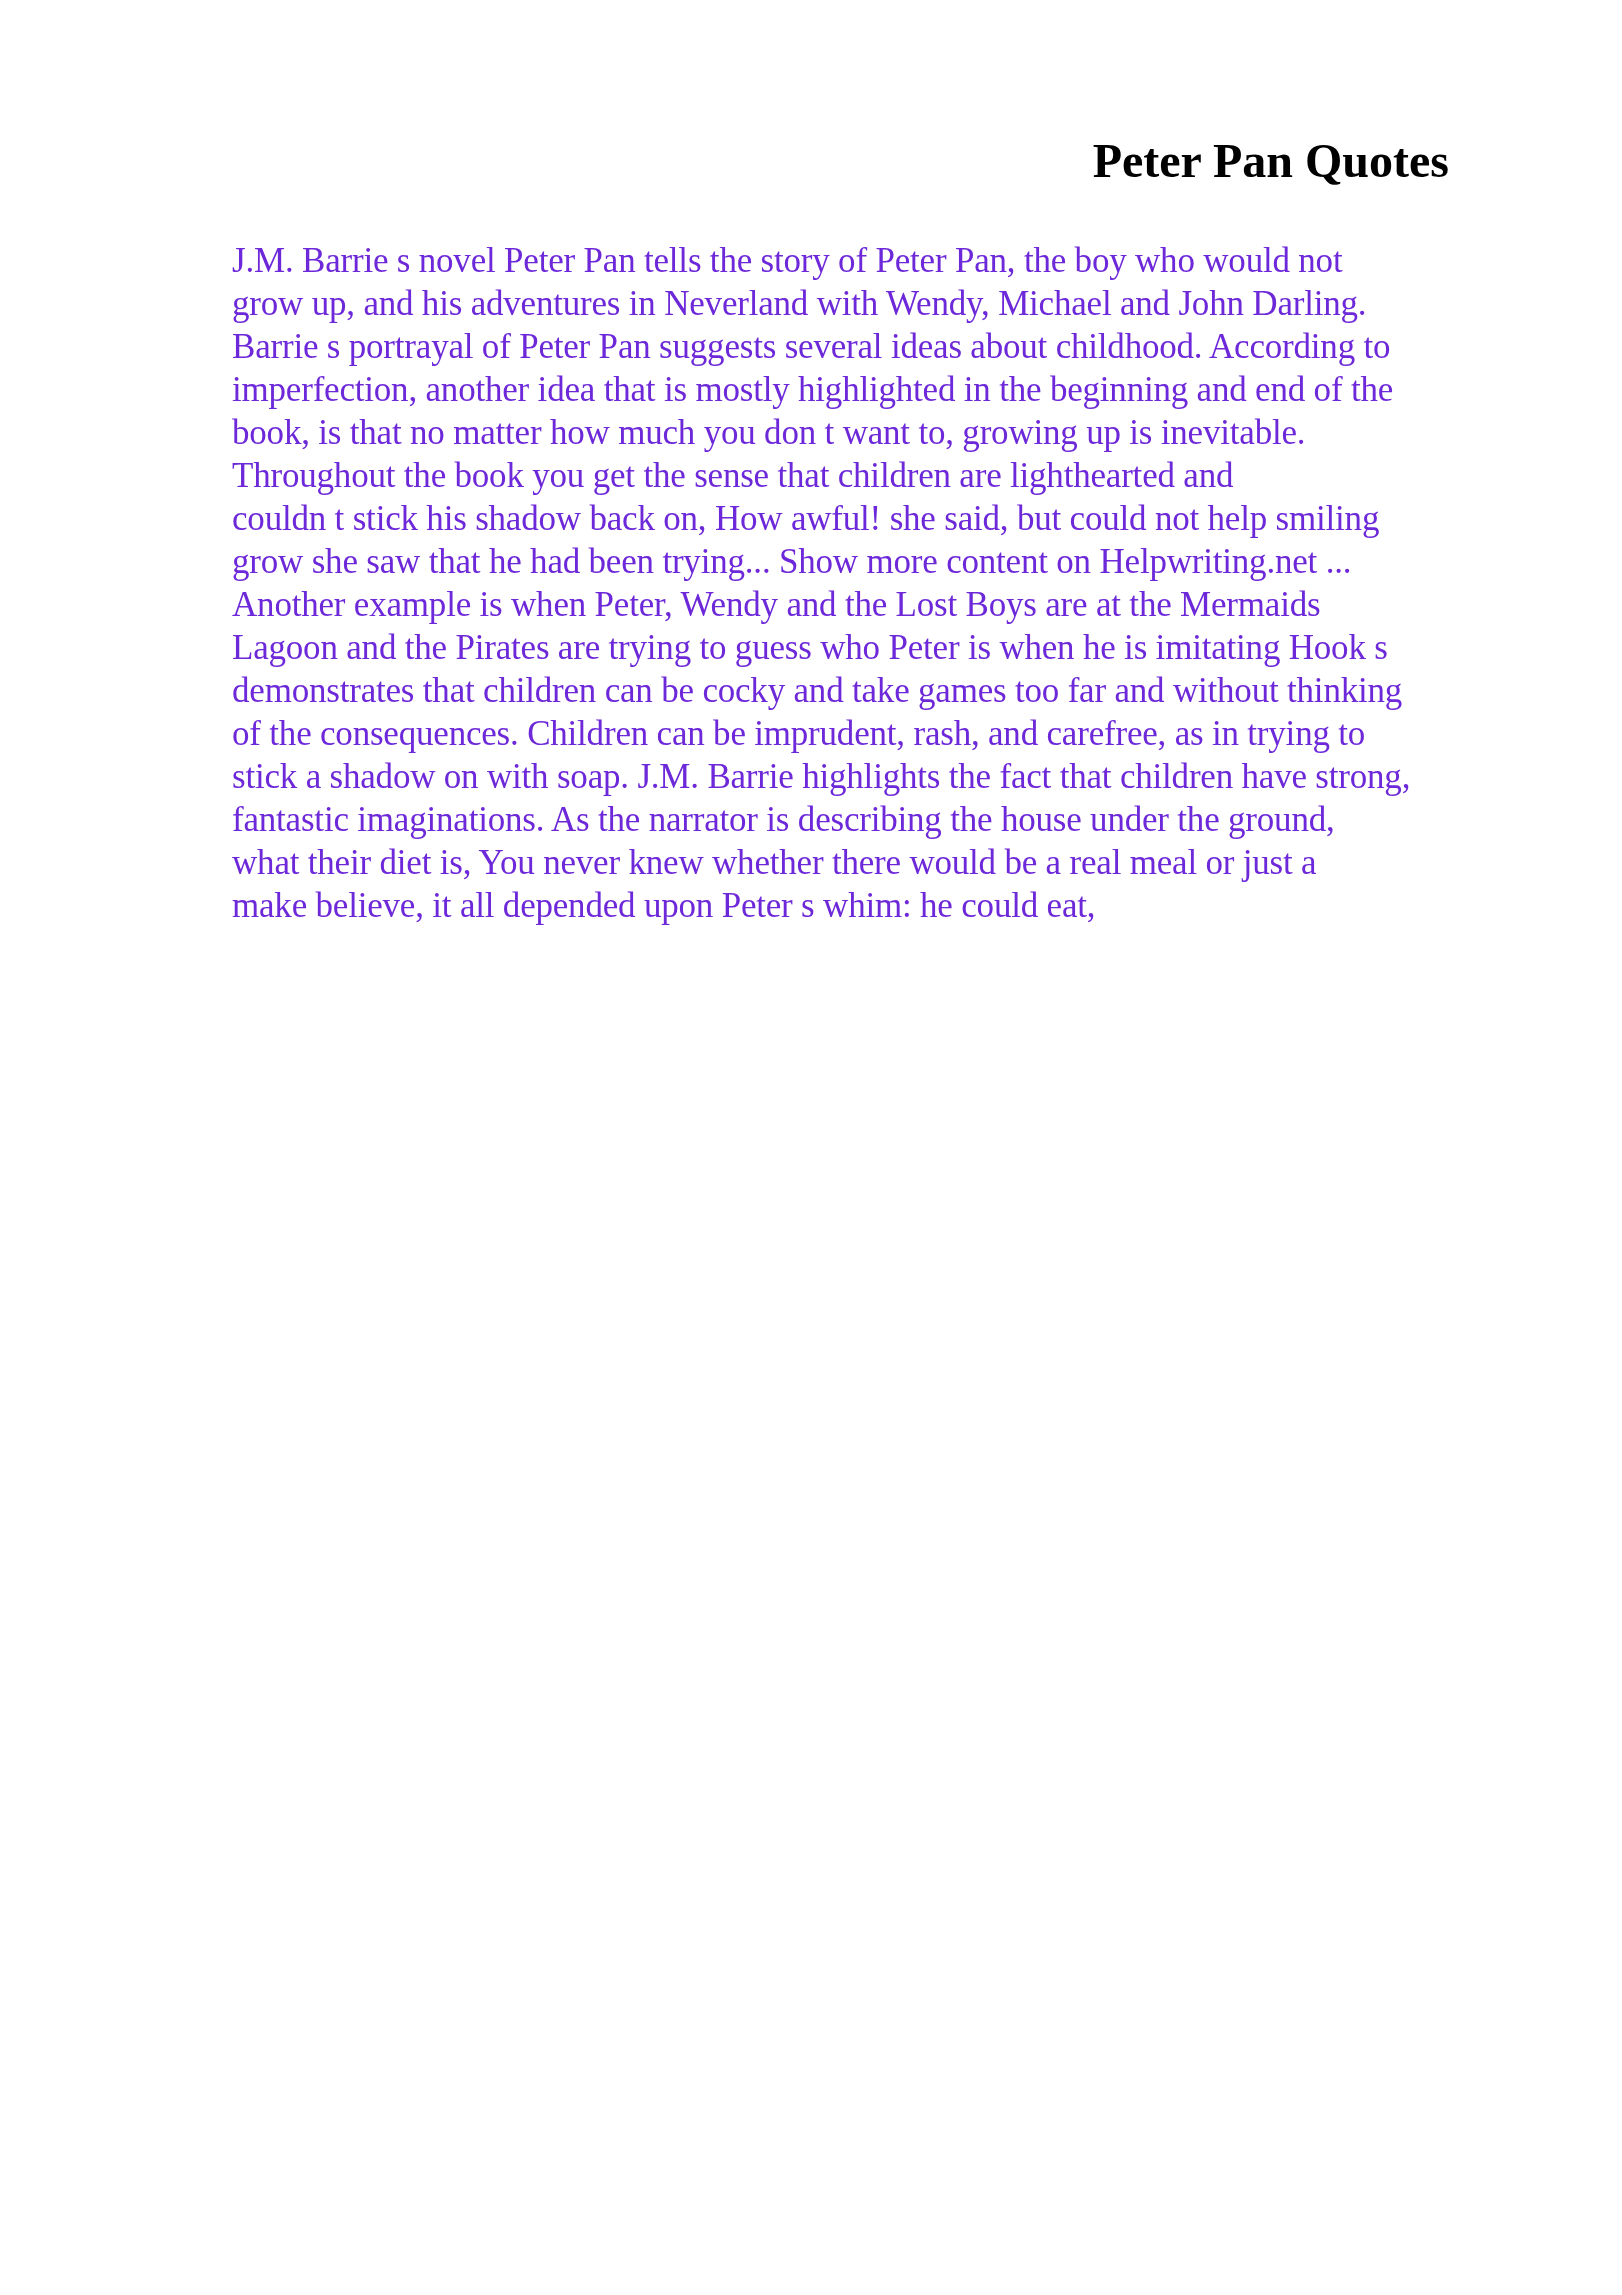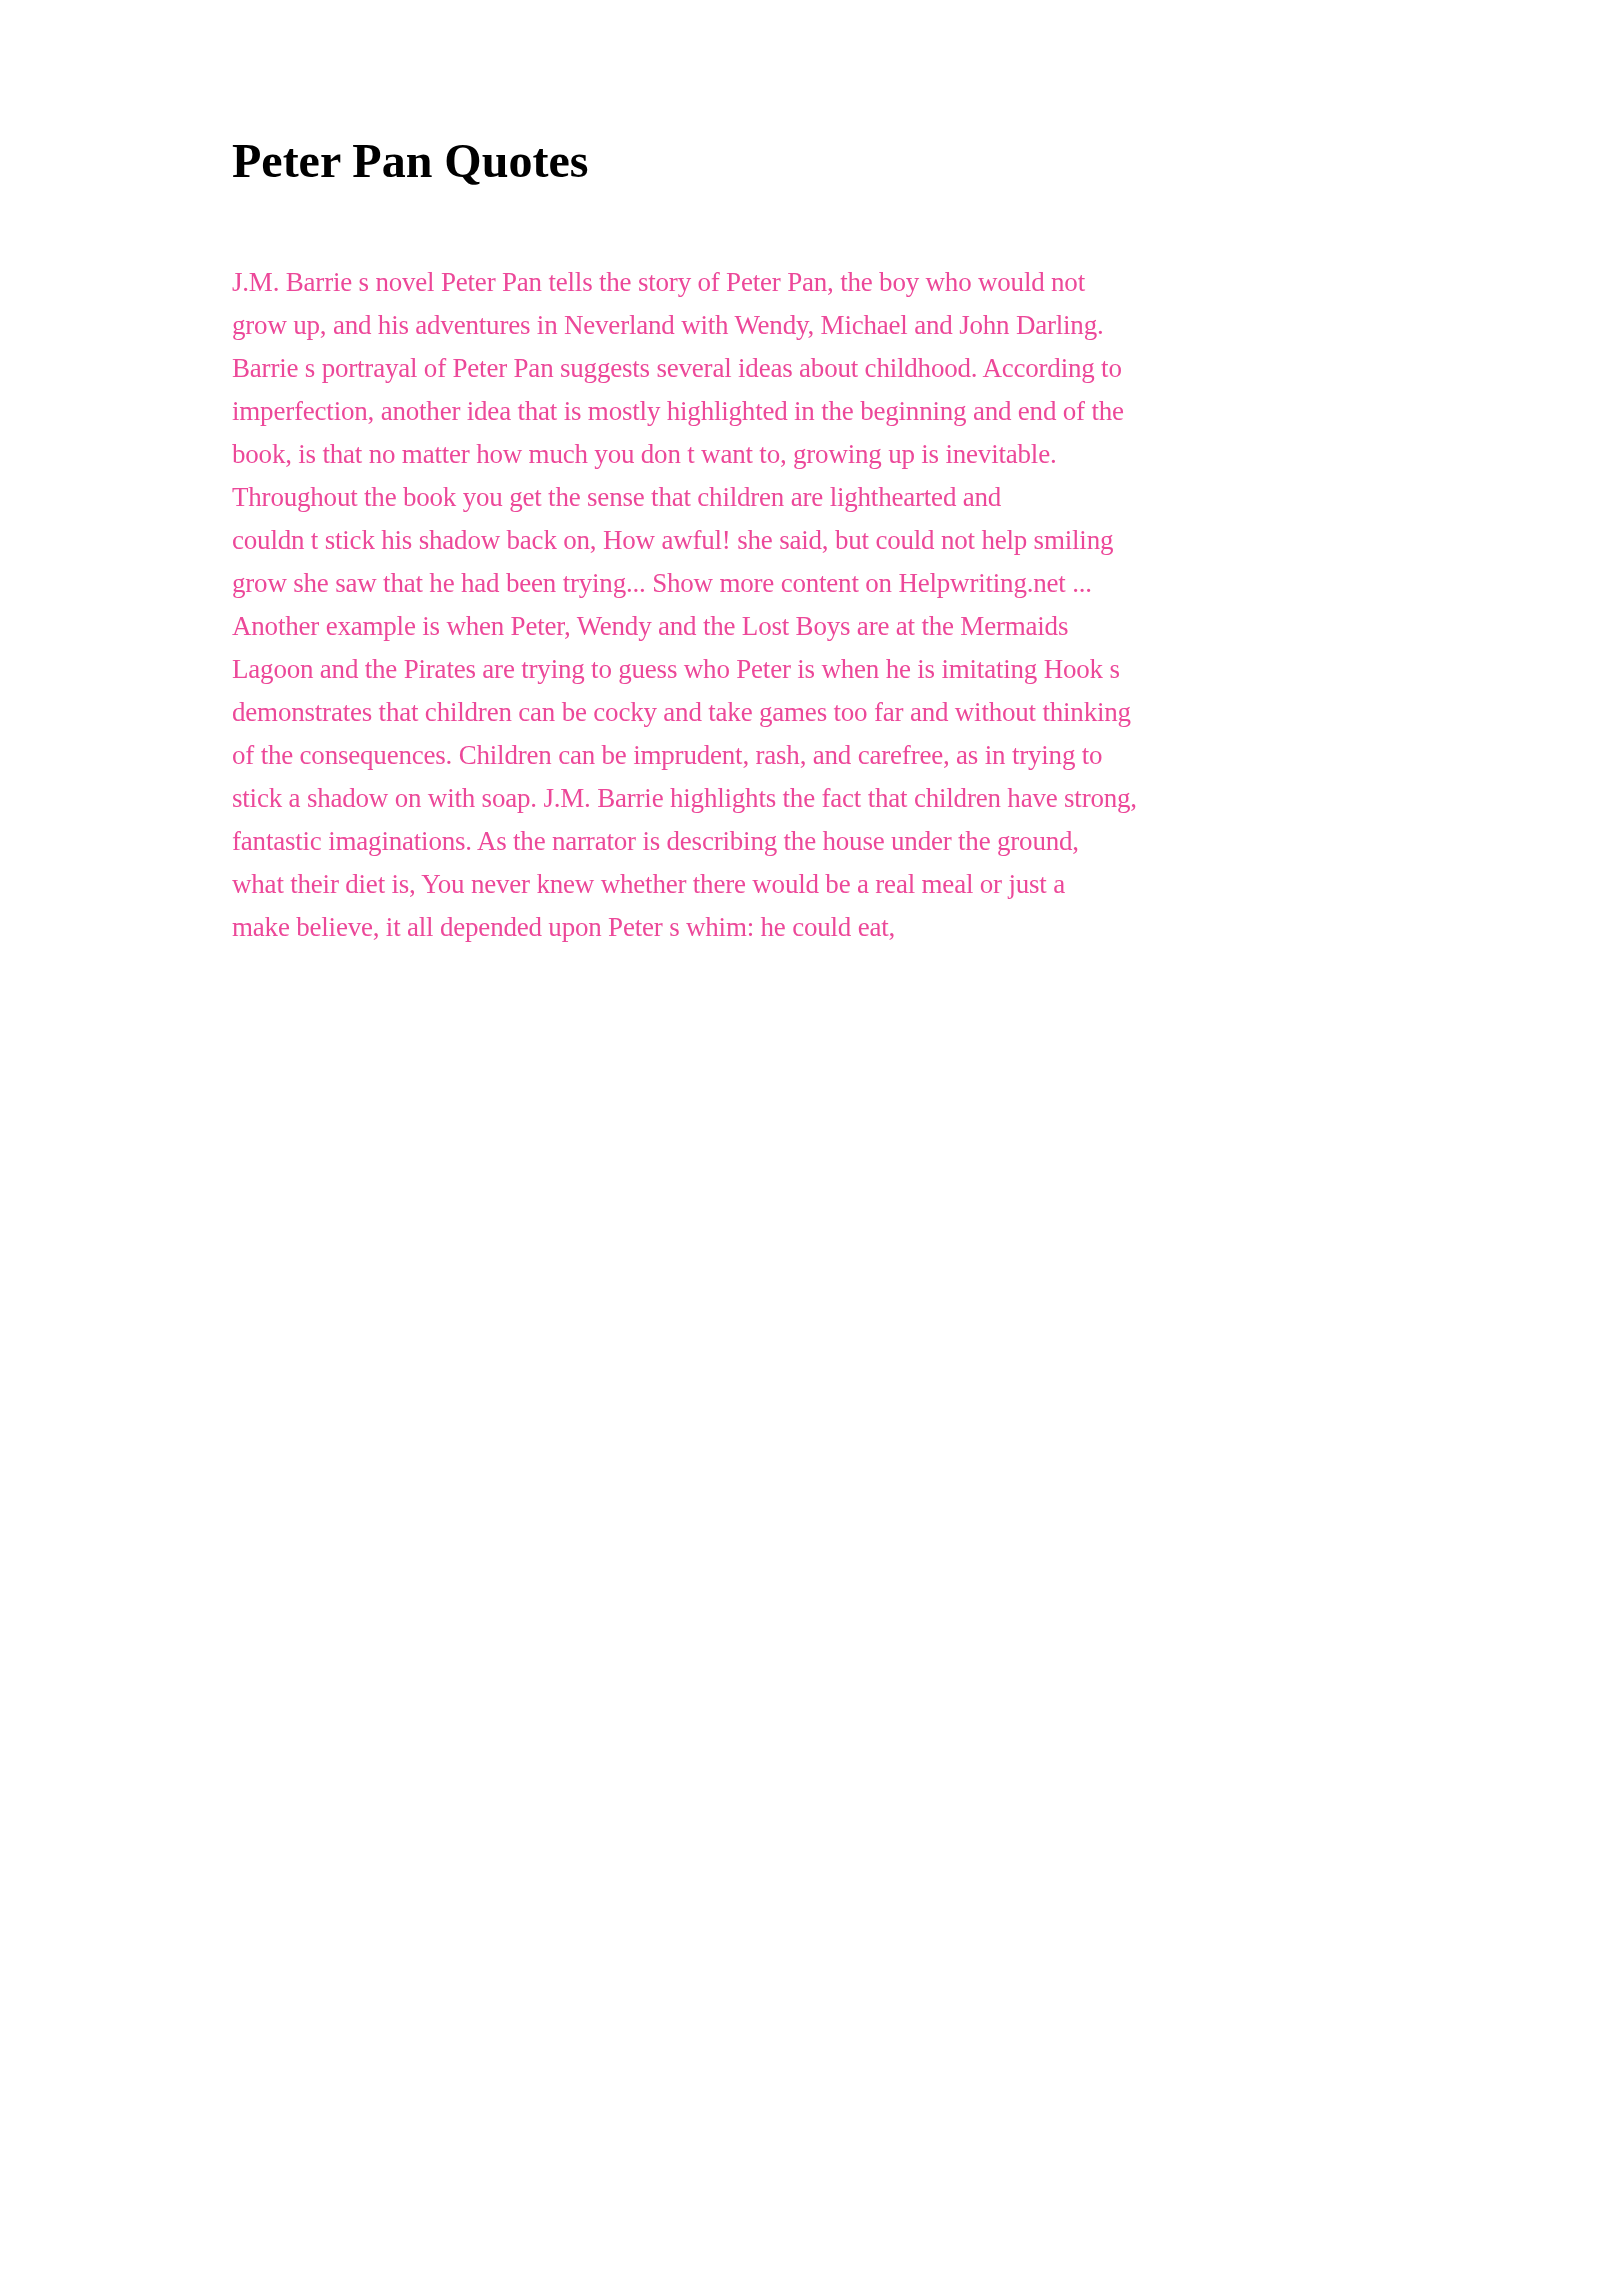--- a/index.html
+++ b/index.html
@@ -12,37 +12,37 @@
     width: 1622px;
     height: 2295px;
     background: #ffffff;
     color: #000000;
     font-family: "Liberation Serif", serif;
     overflow: hidden;
     box-sizing: border-box;
     padding-top: 131px;
   }
   .doc-title {
-    margin: 0 173px 70px 232px;
+    margin: 0 173px 48px 232px;
     font-weight: bold;
     font-size: 48px;
     line-height: 60px;
-    text-align: left;
+    text-align: right;
     letter-spacing: 0px;
     color: #000000;
   }
   .doc-body {
     margin: 0 127px 0 232px;
   }
   .doc-line {
-    font-size: 27px;
+    font-size: 35px;
     line-height: 43px;
     white-space: nowrap;
     letter-spacing: -0.2px;
-    color: #ec4899;
+    color: #6d28d9;
   }
 </style>
 </head>
 <body>
 
 <div class="page">
   <h1 class="doc-title">Peter Pan Quotes</h1>
   <div class="doc-body">
       <div class="doc-line">J.M. Barrie s novel Peter Pan tells the story of Peter Pan, the boy who would not</div>
       <div class="doc-line">grow up, and his adventures in Neverland with Wendy, Michael and John Darling.</div>

